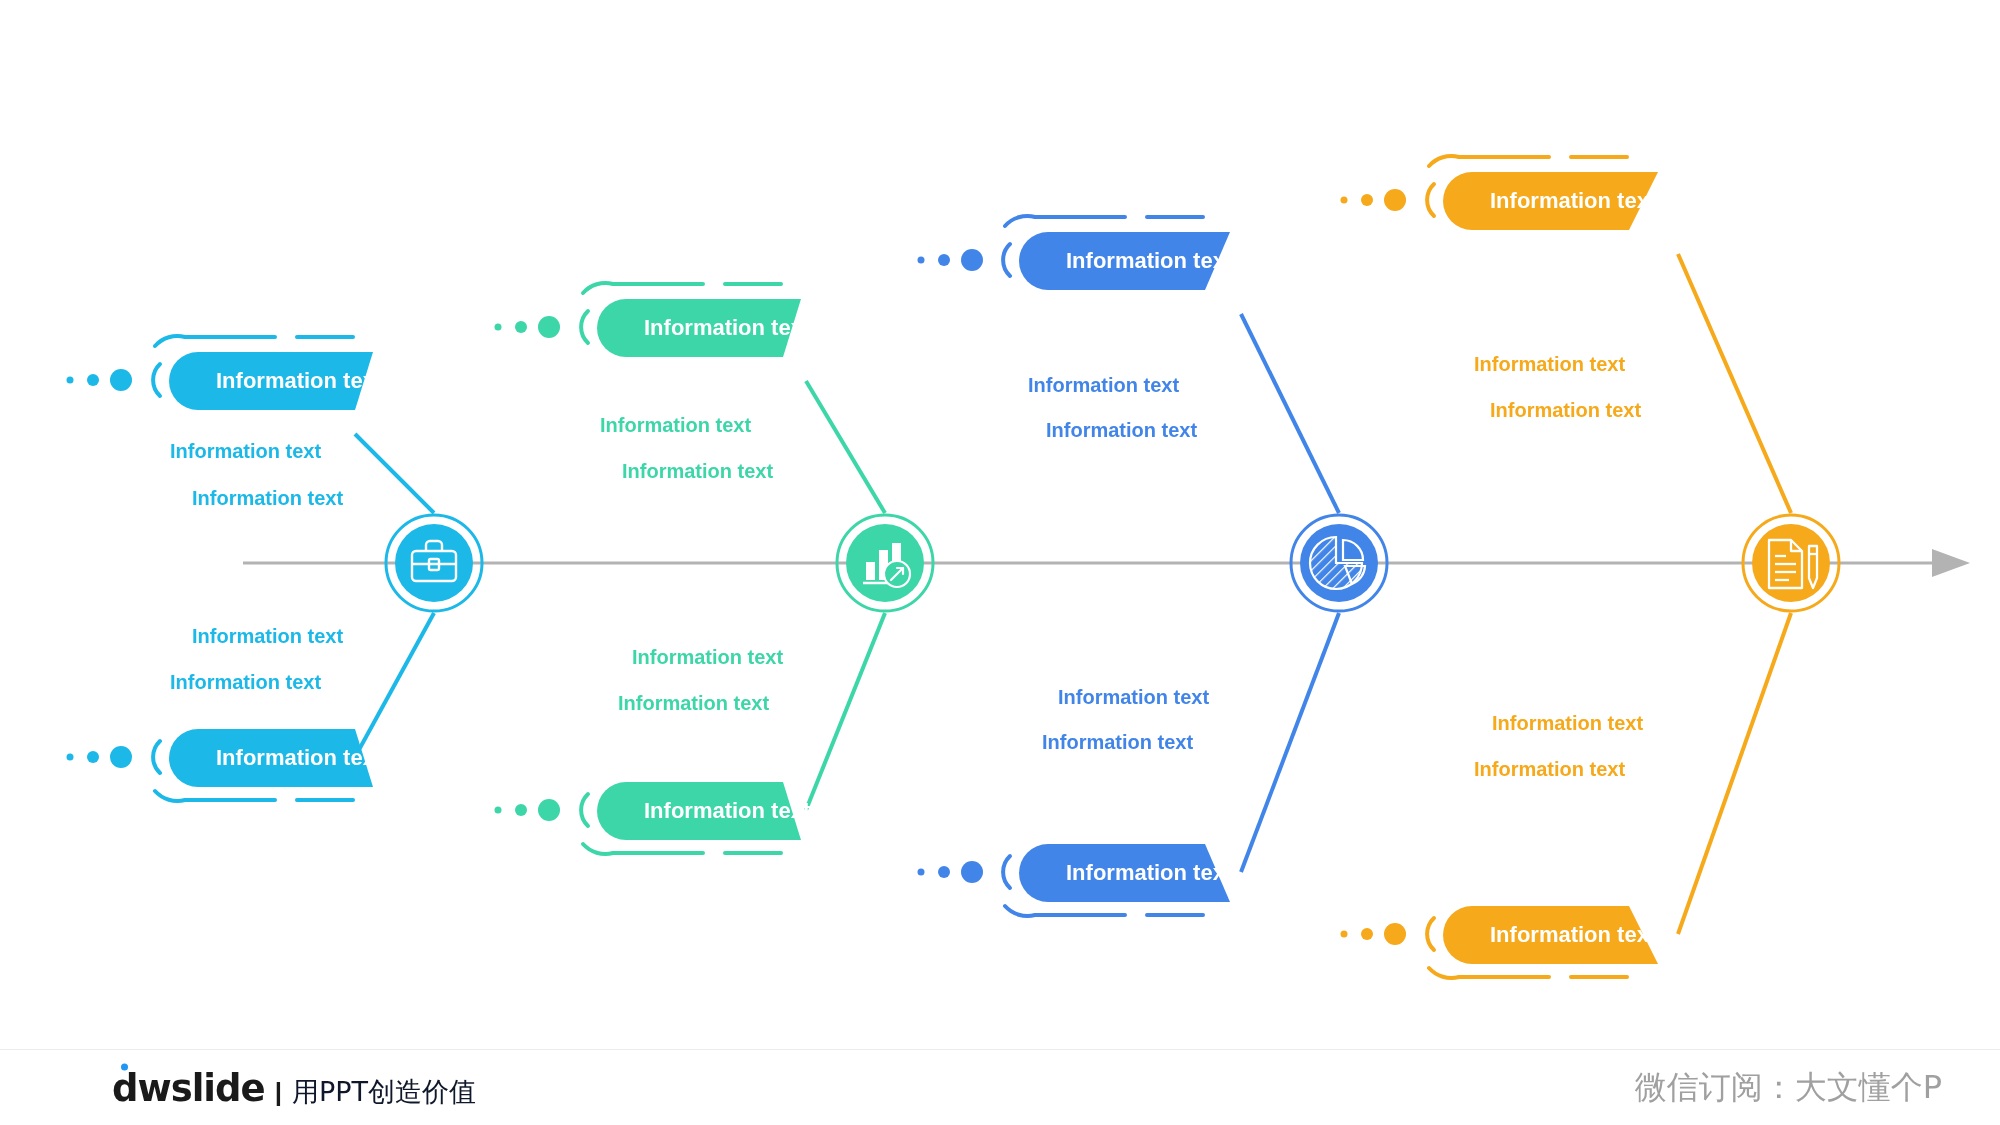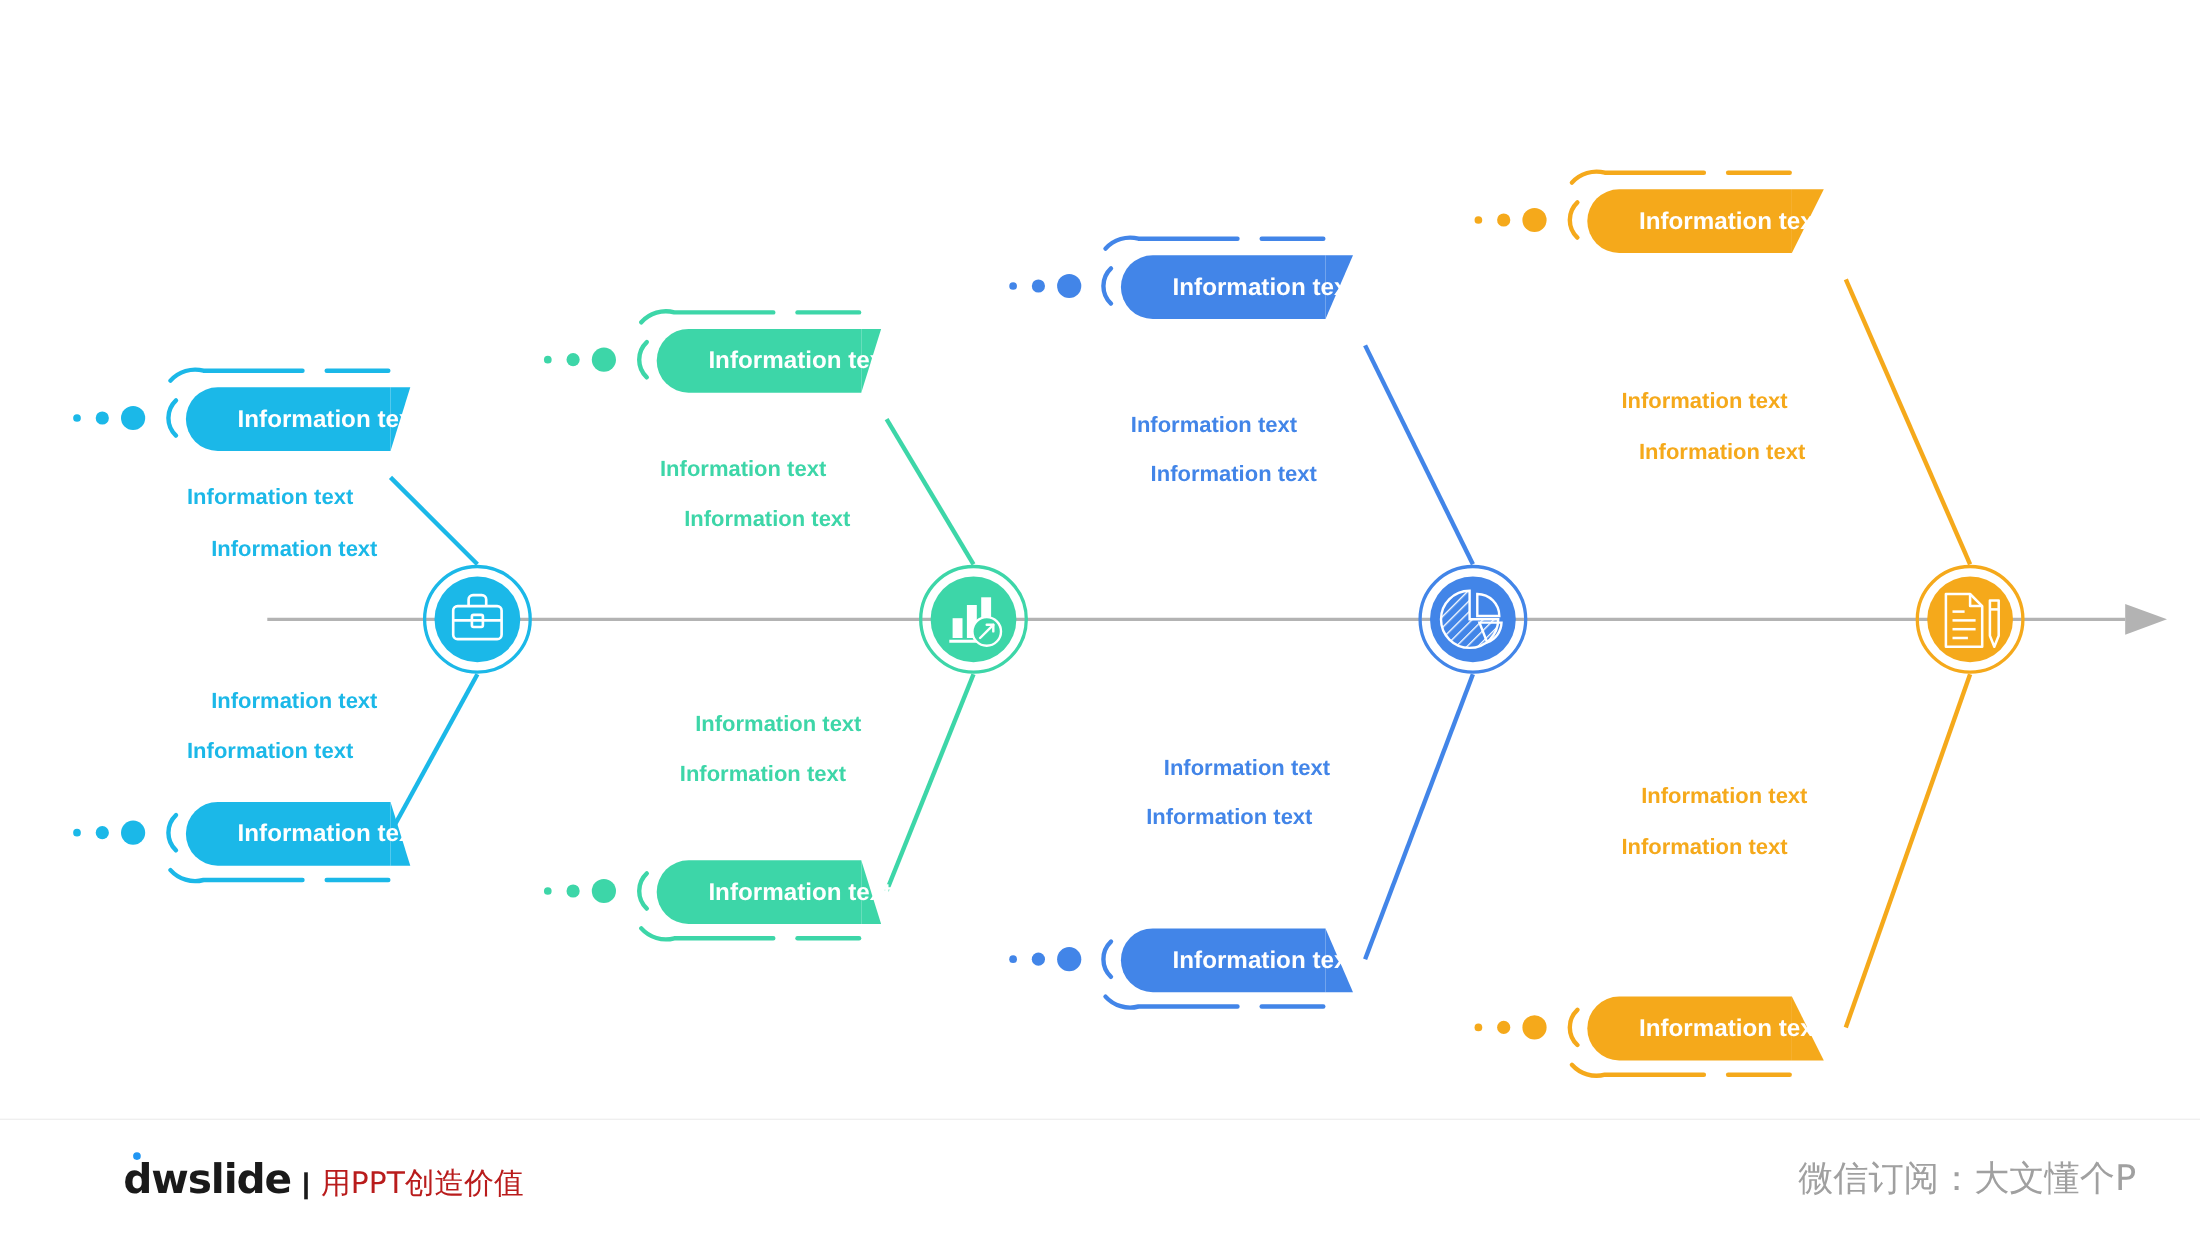--- a/index.html
+++ b/index.html
@@ -30,21 +30,21 @@
   .body-label {
     font-size: 20px;
     font-weight: bold;
     font-family: "Liberation Sans", sans-serif;
     dominant-baseline: middle;
   }
   
   #footer {
     position: absolute;
     left: 0; bottom: 0;
-    width: 2000px; height: 108px;
+    width: 2000px; height: 76px;
     background: #ffffff;
     border-top: 1px solid #ececec;
     text-decoration: underline;
   }
   #footer-left {
     position: absolute;
     left: 112px; top: 50%;
     transform: translateY(-50%);
     display: flex;
     align-items: baseline;
@@ -65,21 +65,21 @@
     background: #2196f3;
     left: 9px; top: -3px;
   }
   .logo-bar {
     font-size: 26px;
     color: #1a1a1a;
     font-weight: bold;
   }
   .logo-tag {
     font-size: 27px;
-    color: #b91c1c;
+    color: #0f172a;
     font-family: "DejaVu Sans", sans-serif;
   }
   #footer-right {
     position: absolute;
     right: 58px; top: 50%;
     transform: translateY(-50%);
     font-size: 32px;
     color: #a0a0a0;
     font-family: "DejaVu Sans", sans-serif;
     white-space: nowrap;

